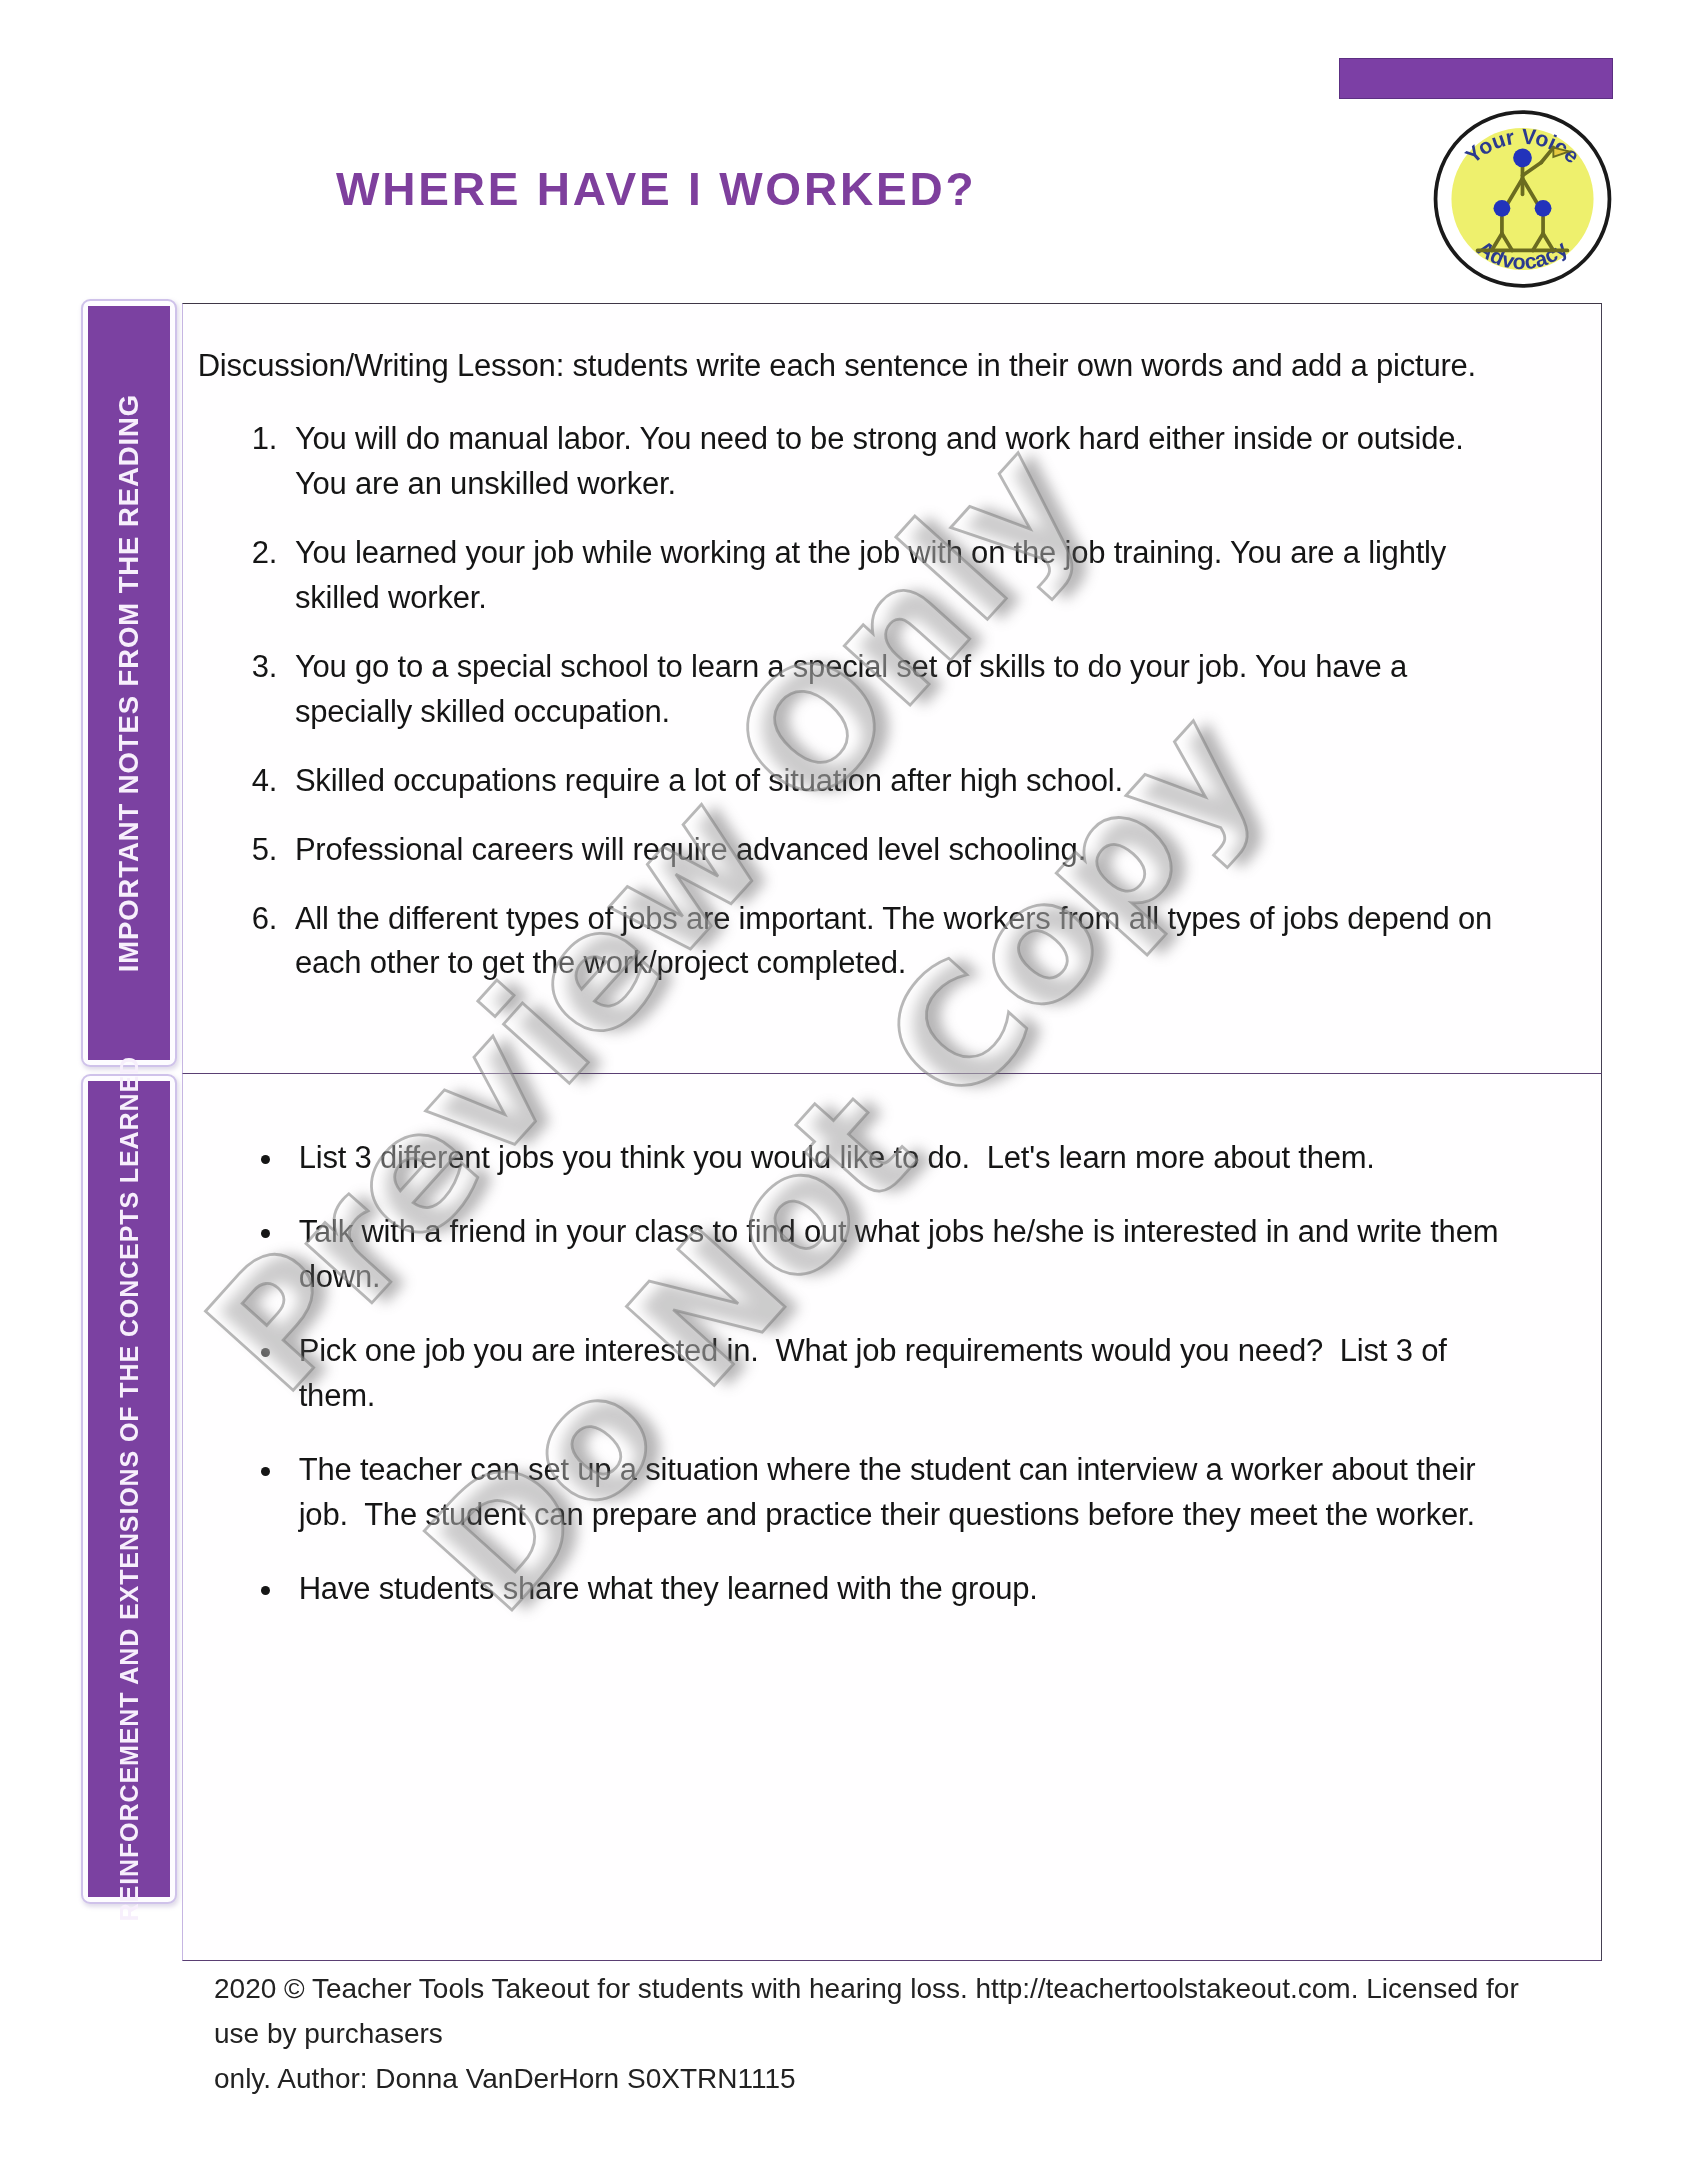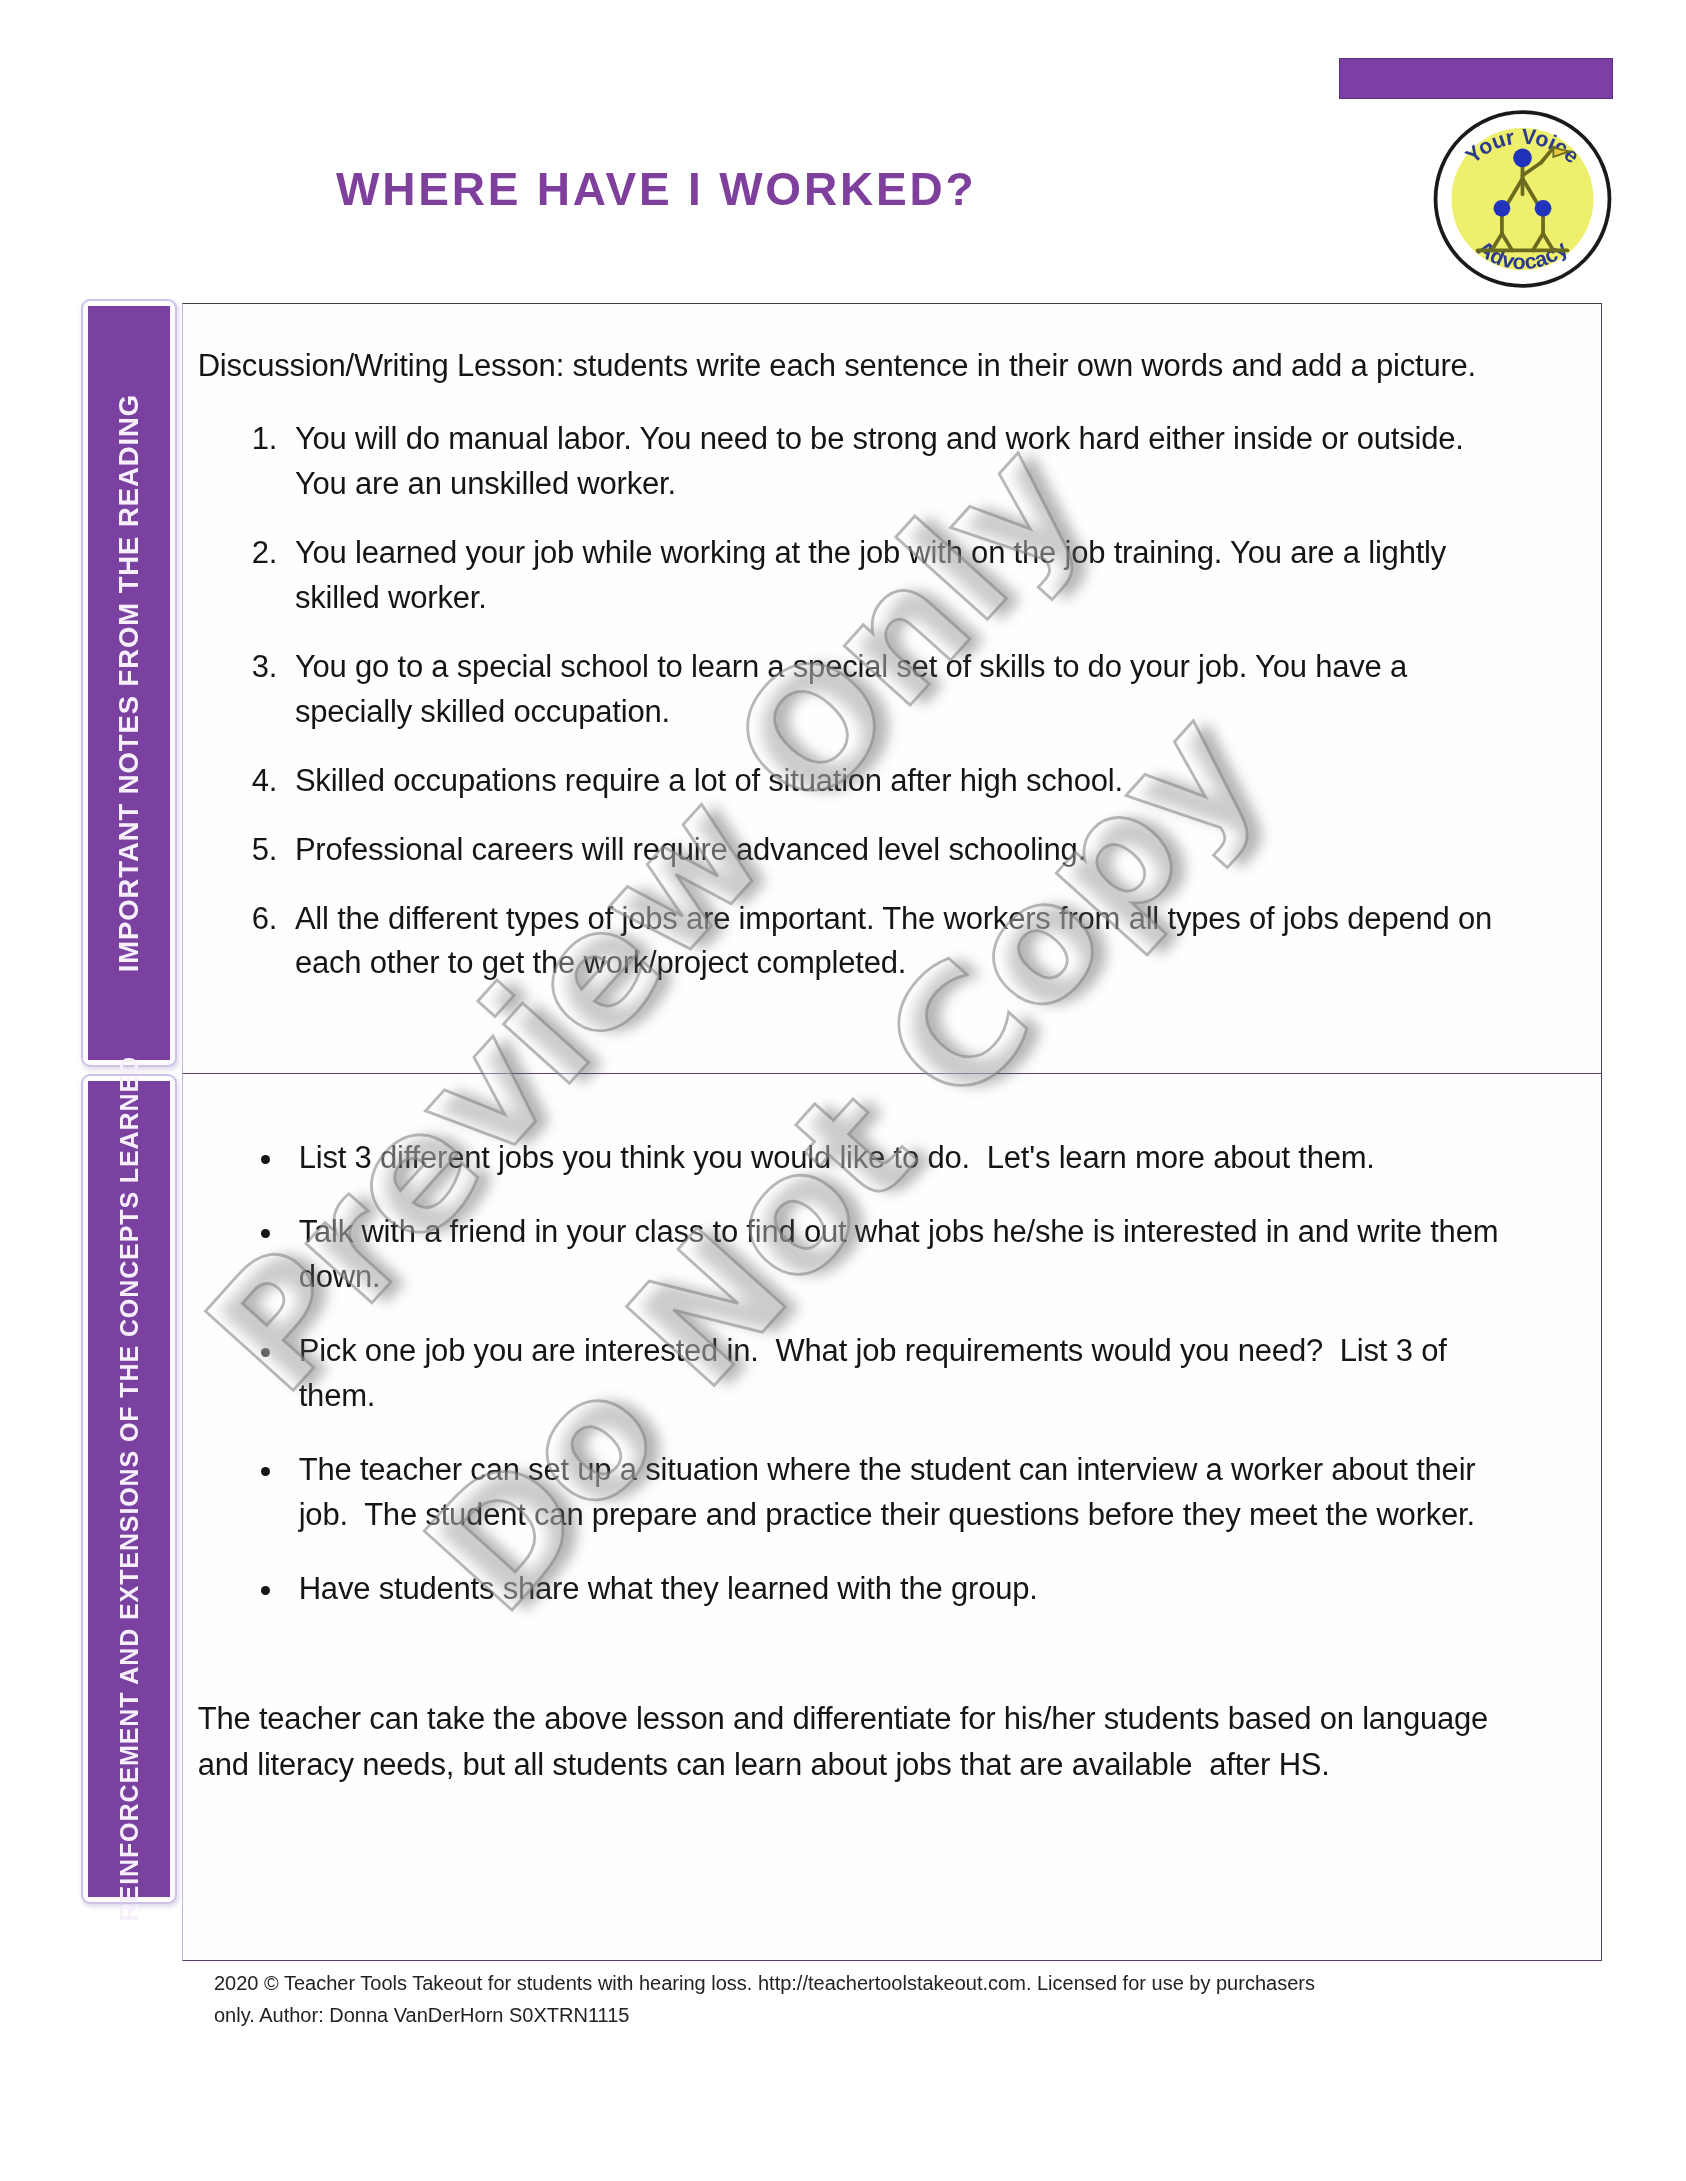--- a/index.html
+++ b/index.html
@@ -83,21 +83,21 @@
     color:rgba(255,255,255,0.30);
     -webkit-text-stroke:2.8px rgba(125,125,125,0.55);
     text-shadow:9.2px 11px 13px rgba(95,95,95,0.45);
   }
   .wm1 { left:643px; top:918px; transform:translate(-50%,-50%) rotate(-48deg); }
   .wm2 { left:840px; top:1162px; transform:translate(-50%,-50%) rotate(-48deg); }
 
   
   .footer {
     position:absolute; left:214px; top:1967px; width:1341px; margin:0;
-    font-size:20px; line-height:1.6; color:#222222;
+    font-size:28px; line-height:1.6; color:#222222;
   }
 </style>
 </head>
 <body>
 
 <div class="page">
 
   <div class="top-bar"></div>
 
   <div class="logo">
@@ -162,21 +162,20 @@
   </div>
 
   <div class="content-box box2 body-text">
     <ul class="bullet-list">
         <li>List 3 different jobs you think you would like to do.  Let's learn more about them.</li>
         <li>Talk with a friend in your class to find out what jobs he/she is interested in and write them down.</li>
         <li>Pick one job you are interested in.  What job requirements would you need?  List 3 of them.</li>
         <li>The teacher can set up a situation where the student can interview a worker about their job.  The student can prepare and practice their questions before they meet the worker.</li>
         <li>Have students share what they learned with the group.</li>
       </ul>
-    <p class="closing">The teacher can take the above lesson and differentiate for his/her students based on language and literacy needs, but all students can learn about jobs that are available  after HS.</p>
   </div>
 
   <div class="watermark wm1">Preview Only</div>
   <div class="watermark wm2">Do Not Copy</div>
 
   <p class="footer">
     <span>2020 © Teacher Tools Takeout for students with hearing loss. http://teachertoolstakeout.com. Licensed for use by purchasers</span><br>
     <span>only. Author: Donna VanDerHorn  S0XTRN1115</span>
   </p>
 

